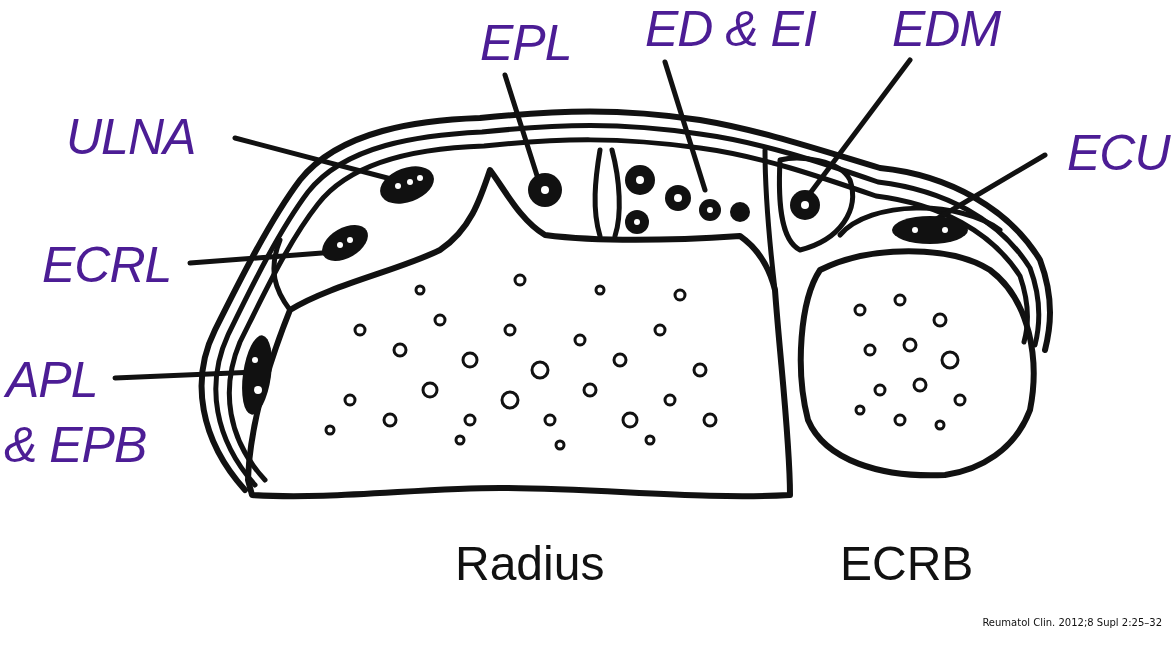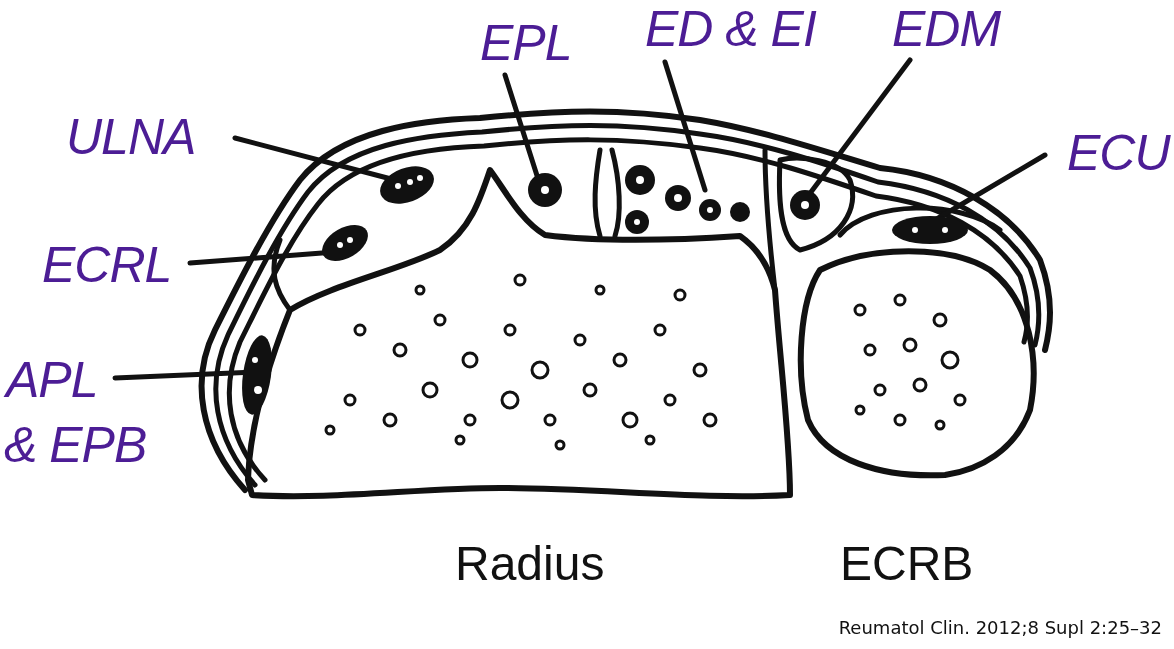--- a/index.html
+++ b/index.html
@@ -1,20 +1,20 @@
 <!DOCTYPE html>
 <html><head>
   <meta charset="utf-8">
   <style>
     html, body { margin: 0; padding: 0; background: #ffffff; }
     body { width: 1174px; height: 649px; position: relative; overflow: hidden; font-family: "Liberation Sans", sans-serif; color: #111; }
     #diagram { position: absolute; left: 0; top: 0; width: 1174px; height: 649px; }
     .lbl { position: absolute; font-family: "Liberation Sans", sans-serif; font-style: italic; font-size: 50px; line-height: 50px; color: #4c1d95; white-space: nowrap; letter-spacing: -1px; }
     .bone-lbl { position: absolute; font-family: "Liberation Sans", sans-serif; font-size: 48px; line-height: 48px; color: #111; white-space: nowrap; }
-    .citation { position: absolute; right: 12px; top: 617px; font-family: "DejaVu Sans", sans-serif; font-size: 18px; color: #111; white-space: nowrap; }
+    .citation { position: absolute; right: 12px; top: 617px; font-family: "DejaVu Sans", sans-serif; font-size: 10px; color: #111; white-space: nowrap; }
   </style>
 </head>
 <body>
 
 <svg id="diagram" viewBox="0 0 1174 649" xmlns="http://www.w3.org/2000/svg">
   <g fill="none" stroke="#111" stroke-linecap="round" stroke-linejoin="round">
 
     <path d="M245,490 C200,440 190,380 215,330 C240,280 270,220 300,180 C340,130 420,120 480,118 C560,110 620,108 700,120 C760,130 820,150 880,168 C950,175 1010,210 1040,260 C1055,300 1050,330 1045,350" stroke-width="6"></path>
     <path d="M255,485 C215,440 205,385 228,335 C250,290 278,232 308,192 C345,145 420,135 482,132 C560,124 620,122 700,134 C760,142 820,162 878,182 C945,190 1000,220 1030,268 C1042,300 1040,325 1035,345" stroke-width="5"></path>
     <path d="M265,480 C228,440 220,390 240,342 C262,298 288,242 318,204 C352,160 420,148 484,146 C560,138 620,137 700,148 C760,156 818,176 876,196 C940,204 992,232 1020,276 C1030,305 1028,328 1024,342" stroke-width="5"></path>

